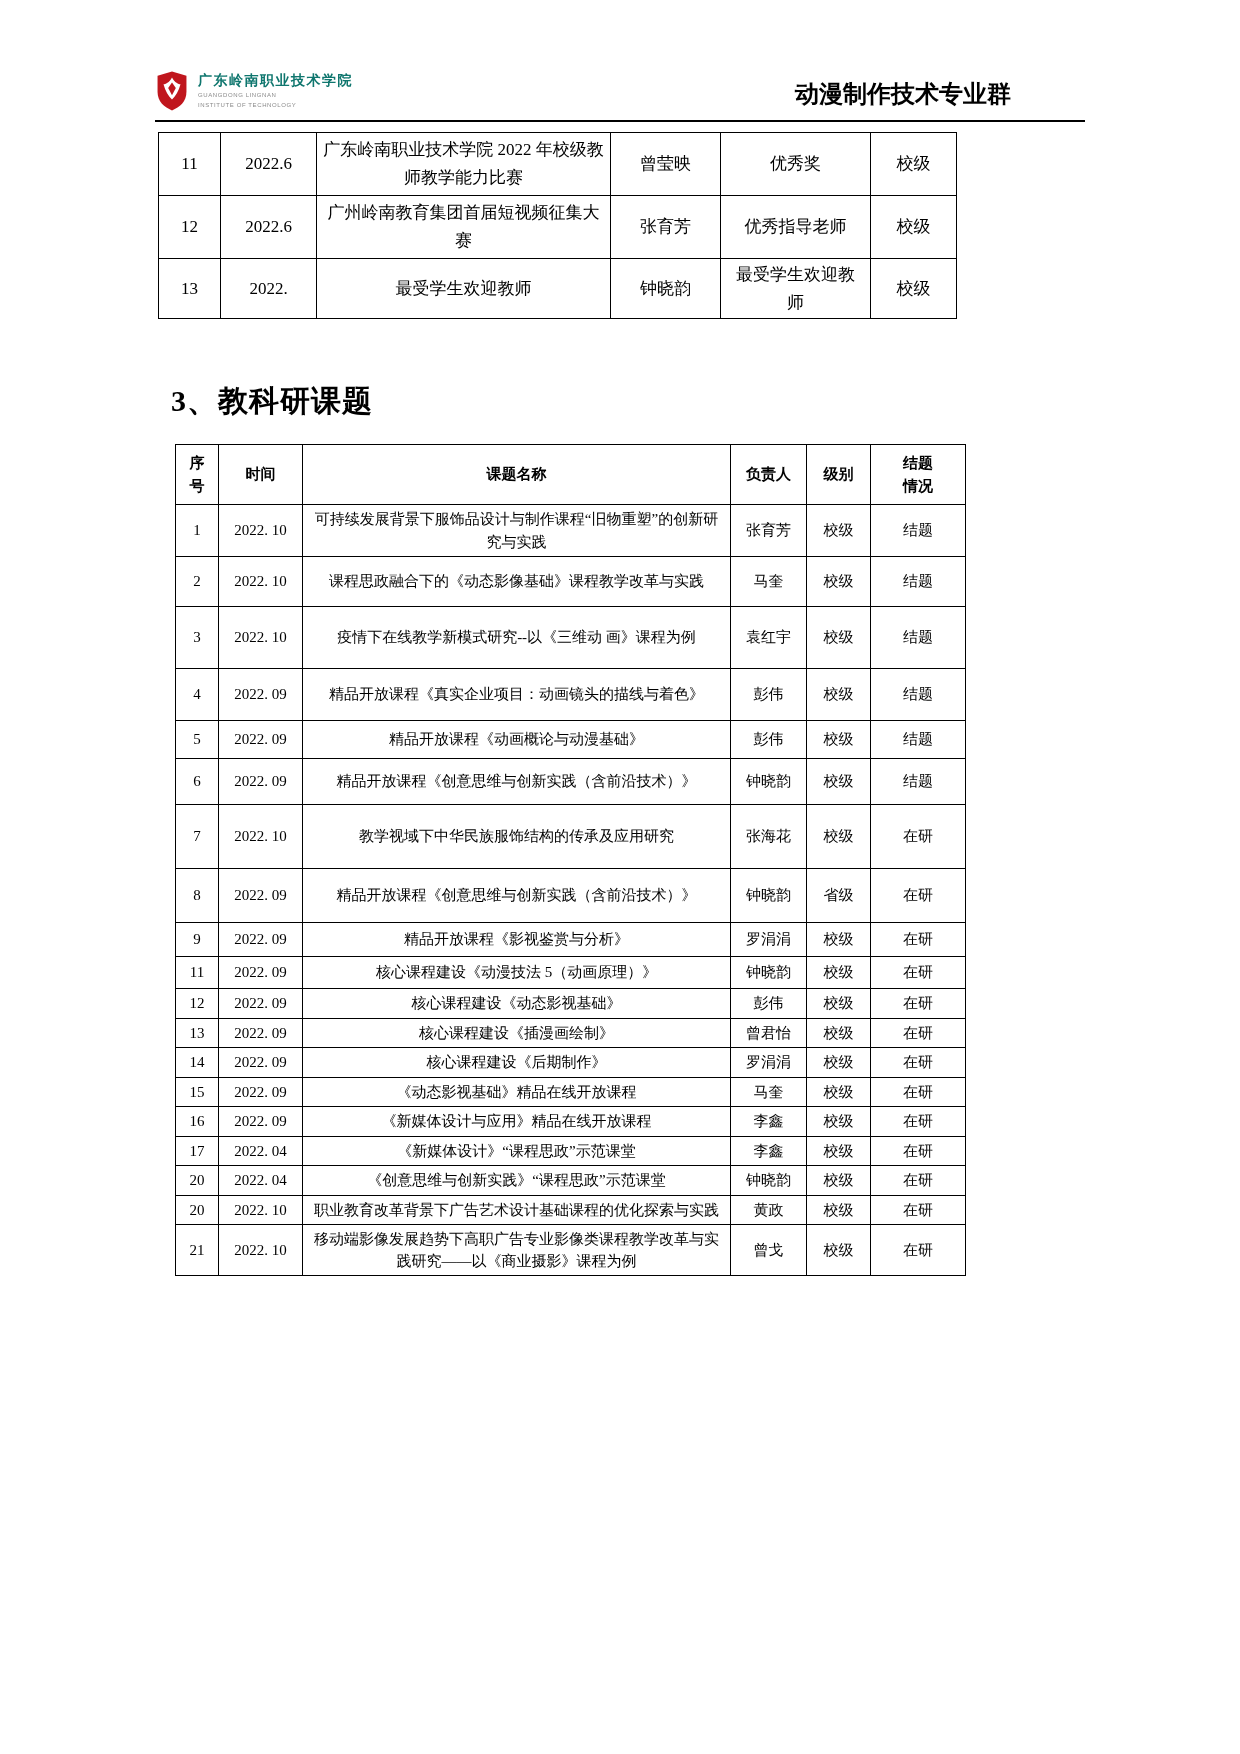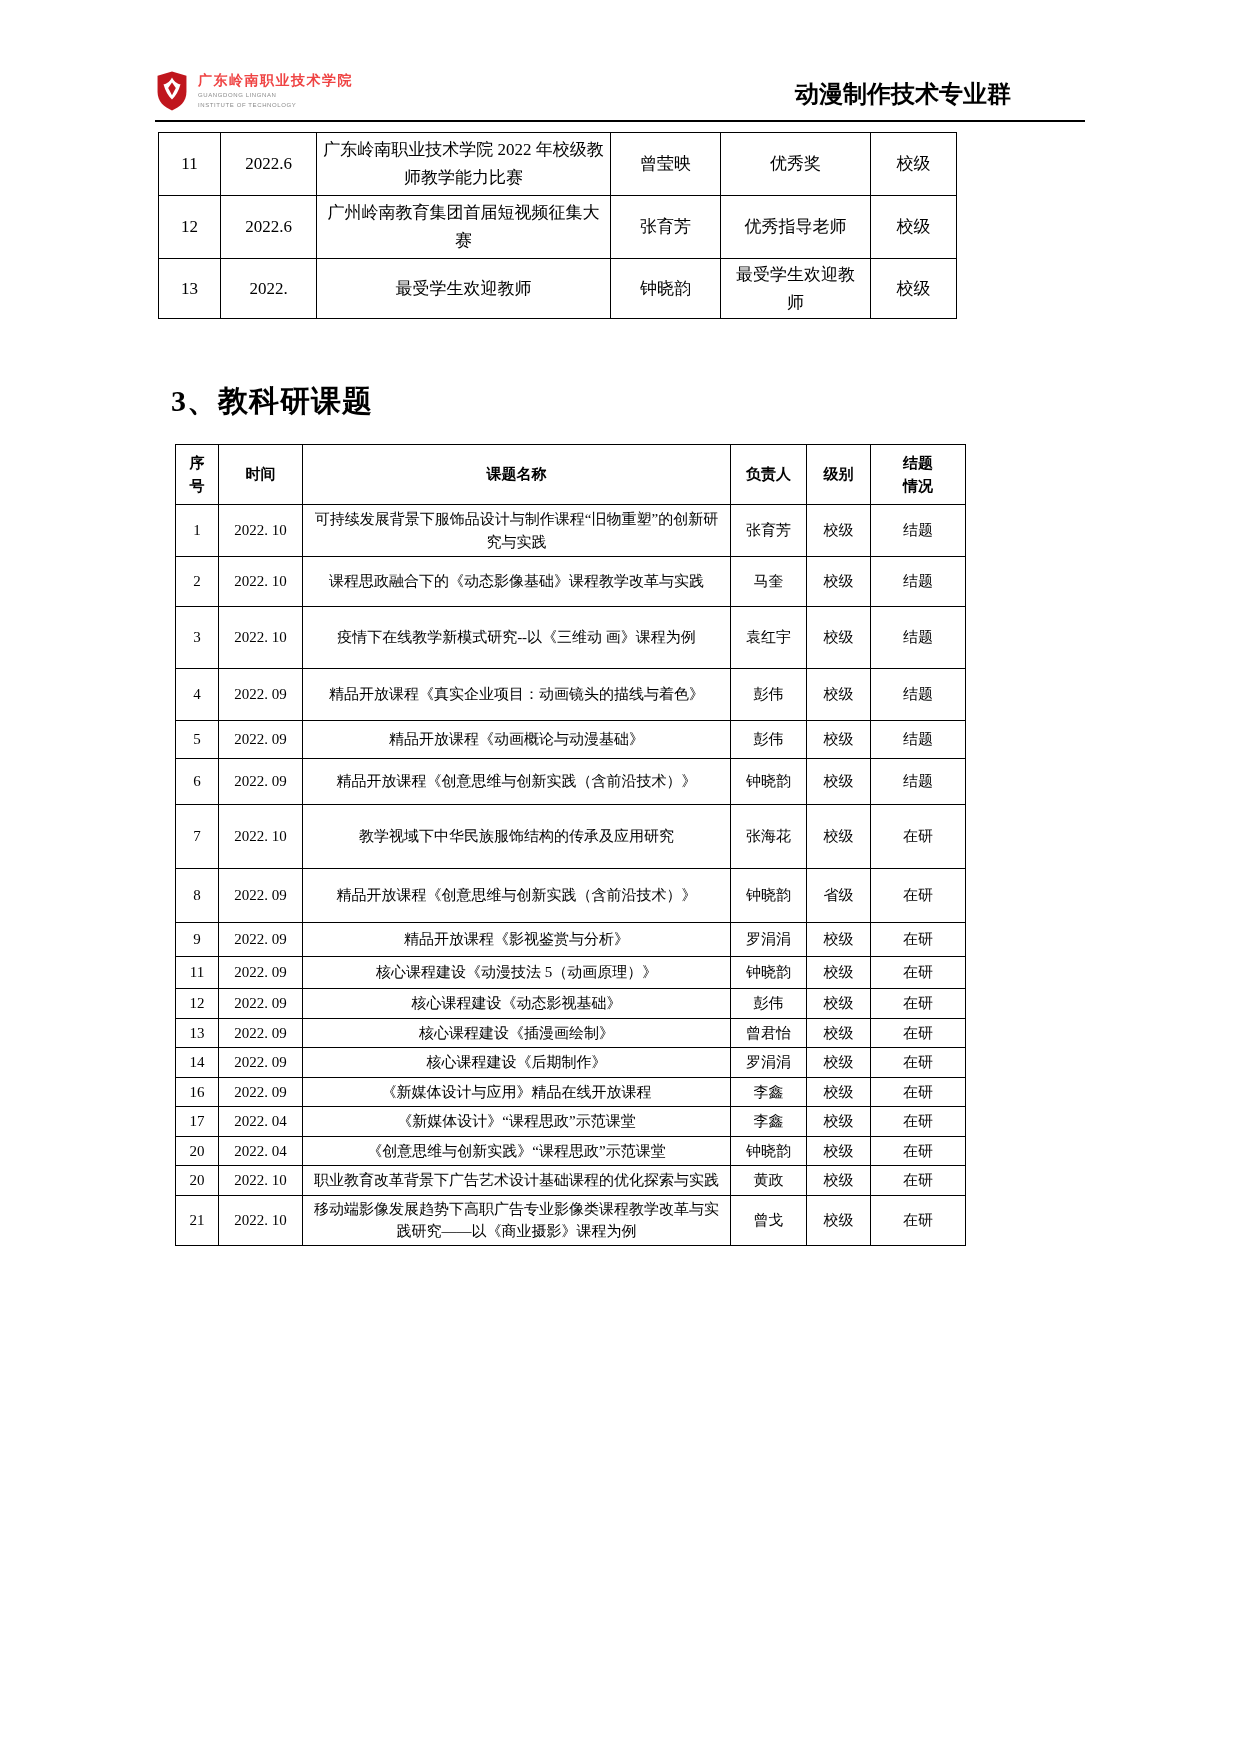--- a/index.html
+++ b/index.html
@@ -3,21 +3,21 @@
 <meta charset="utf-8">
 <style>
   *{box-sizing:border-box;margin:0;padding:0}
   html,body{background:#fff}
   body{width:1240px;height:1754px;font-family:"Liberation Serif","DejaVu Serif",serif;color:#000}
   .page{width:1240px;height:1754px;padding:70px 155px 0 155px;background:#fff;overflow:hidden}
 
   .header{display:flex;justify-content:space-between;align-items:flex-end;border-bottom:2px solid #000;padding-bottom:8px}
   .logo-block{display:flex;align-items:center;gap:9px}
   .shield{width:34px;height:42px;flex:0 0 auto}
-  .logo-cn{font-size:14px;font-weight:bold;letter-spacing:1.5px;color:#ef4444;font-family:"Liberation Sans","DejaVu Sans",sans-serif}
+  .logo-cn{font-size:14px;font-weight:bold;letter-spacing:1.5px;color:#0f766e;font-family:"Liberation Sans","DejaVu Sans",sans-serif}
   .logo-en{font-size:6px;color:#8a8a8a;letter-spacing:.6px;font-family:"Liberation Sans","DejaVu Sans",sans-serif;margin-top:2px;line-height:1.3}
   .header-right{font-size:24px;font-weight:bold;margin-right:74px;padding-bottom:2px}
 
   table{border-collapse:collapse;table-layout:fixed}
   td,th{border:1px solid #000;text-align:center;vertical-align:middle;padding:3px 6px}
 
   .awards{width:798px;margin:10px 0 0 3px;font-size:17px}
   .awards td{line-height:1.65}
   .awards tbody tr:nth-child(1) td{height:62px}
   .awards tbody tr:nth-child(2) td{height:56px}
@@ -227,20 +227,28 @@
         </tr>
         <tr>
           <td class="cell-no">14</td>
           <td class="cell-date">2022. 09</td>
           <td class="cell-title">核心课程建设《后期制作》</td>
           <td class="cell-leader">罗涓涓</td>
           <td class="cell-level">校级</td>
           <td class="cell-status">在研</td>
         </tr>
         <tr>
+          <td class="cell-no">15</td>
+          <td class="cell-date">2022. 09</td>
+          <td class="cell-title">《动态影视基础》精品在线开放课程</td>
+          <td class="cell-leader">马奎</td>
+          <td class="cell-level">校级</td>
+          <td class="cell-status">在研</td>
+        </tr>
+        <tr>
           <td class="cell-no">16</td>
           <td class="cell-date">2022. 09</td>
           <td class="cell-title">《新媒体设计与应用》精品在线开放课程</td>
           <td class="cell-leader">李鑫</td>
           <td class="cell-level">校级</td>
           <td class="cell-status">在研</td>
         </tr>
         <tr>
           <td class="cell-no">17</td>
           <td class="cell-date">2022. 04</td>

